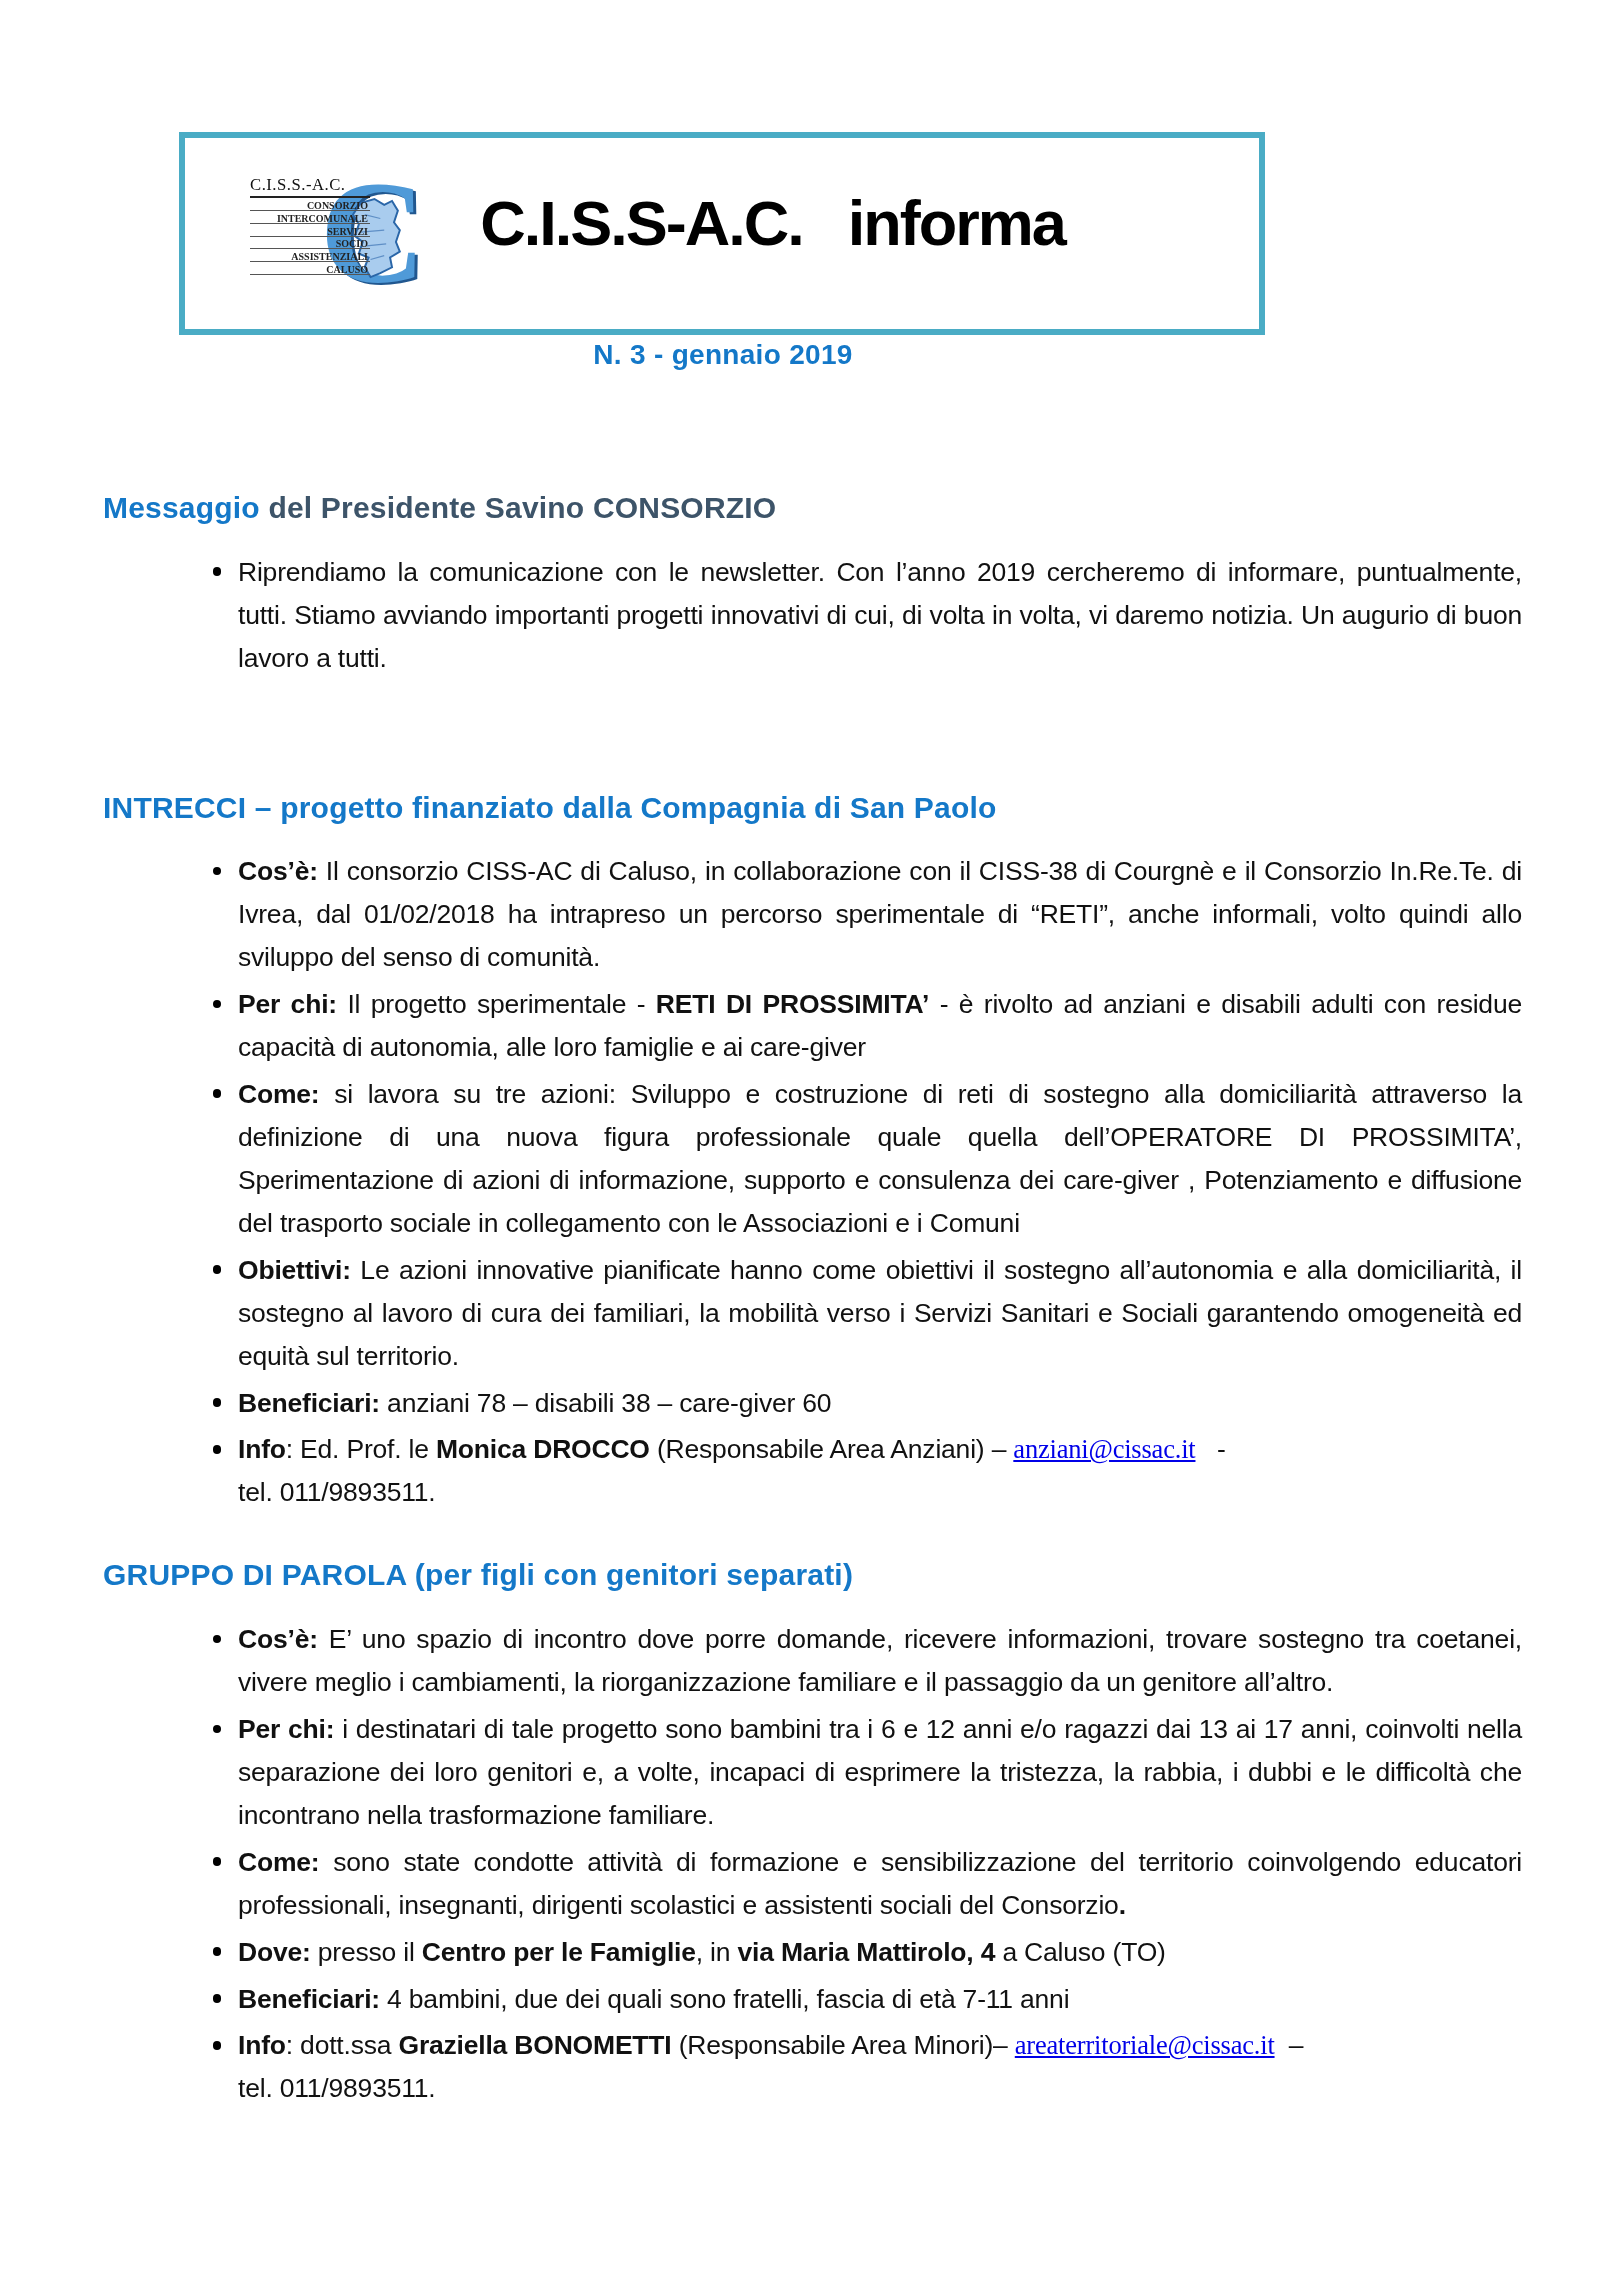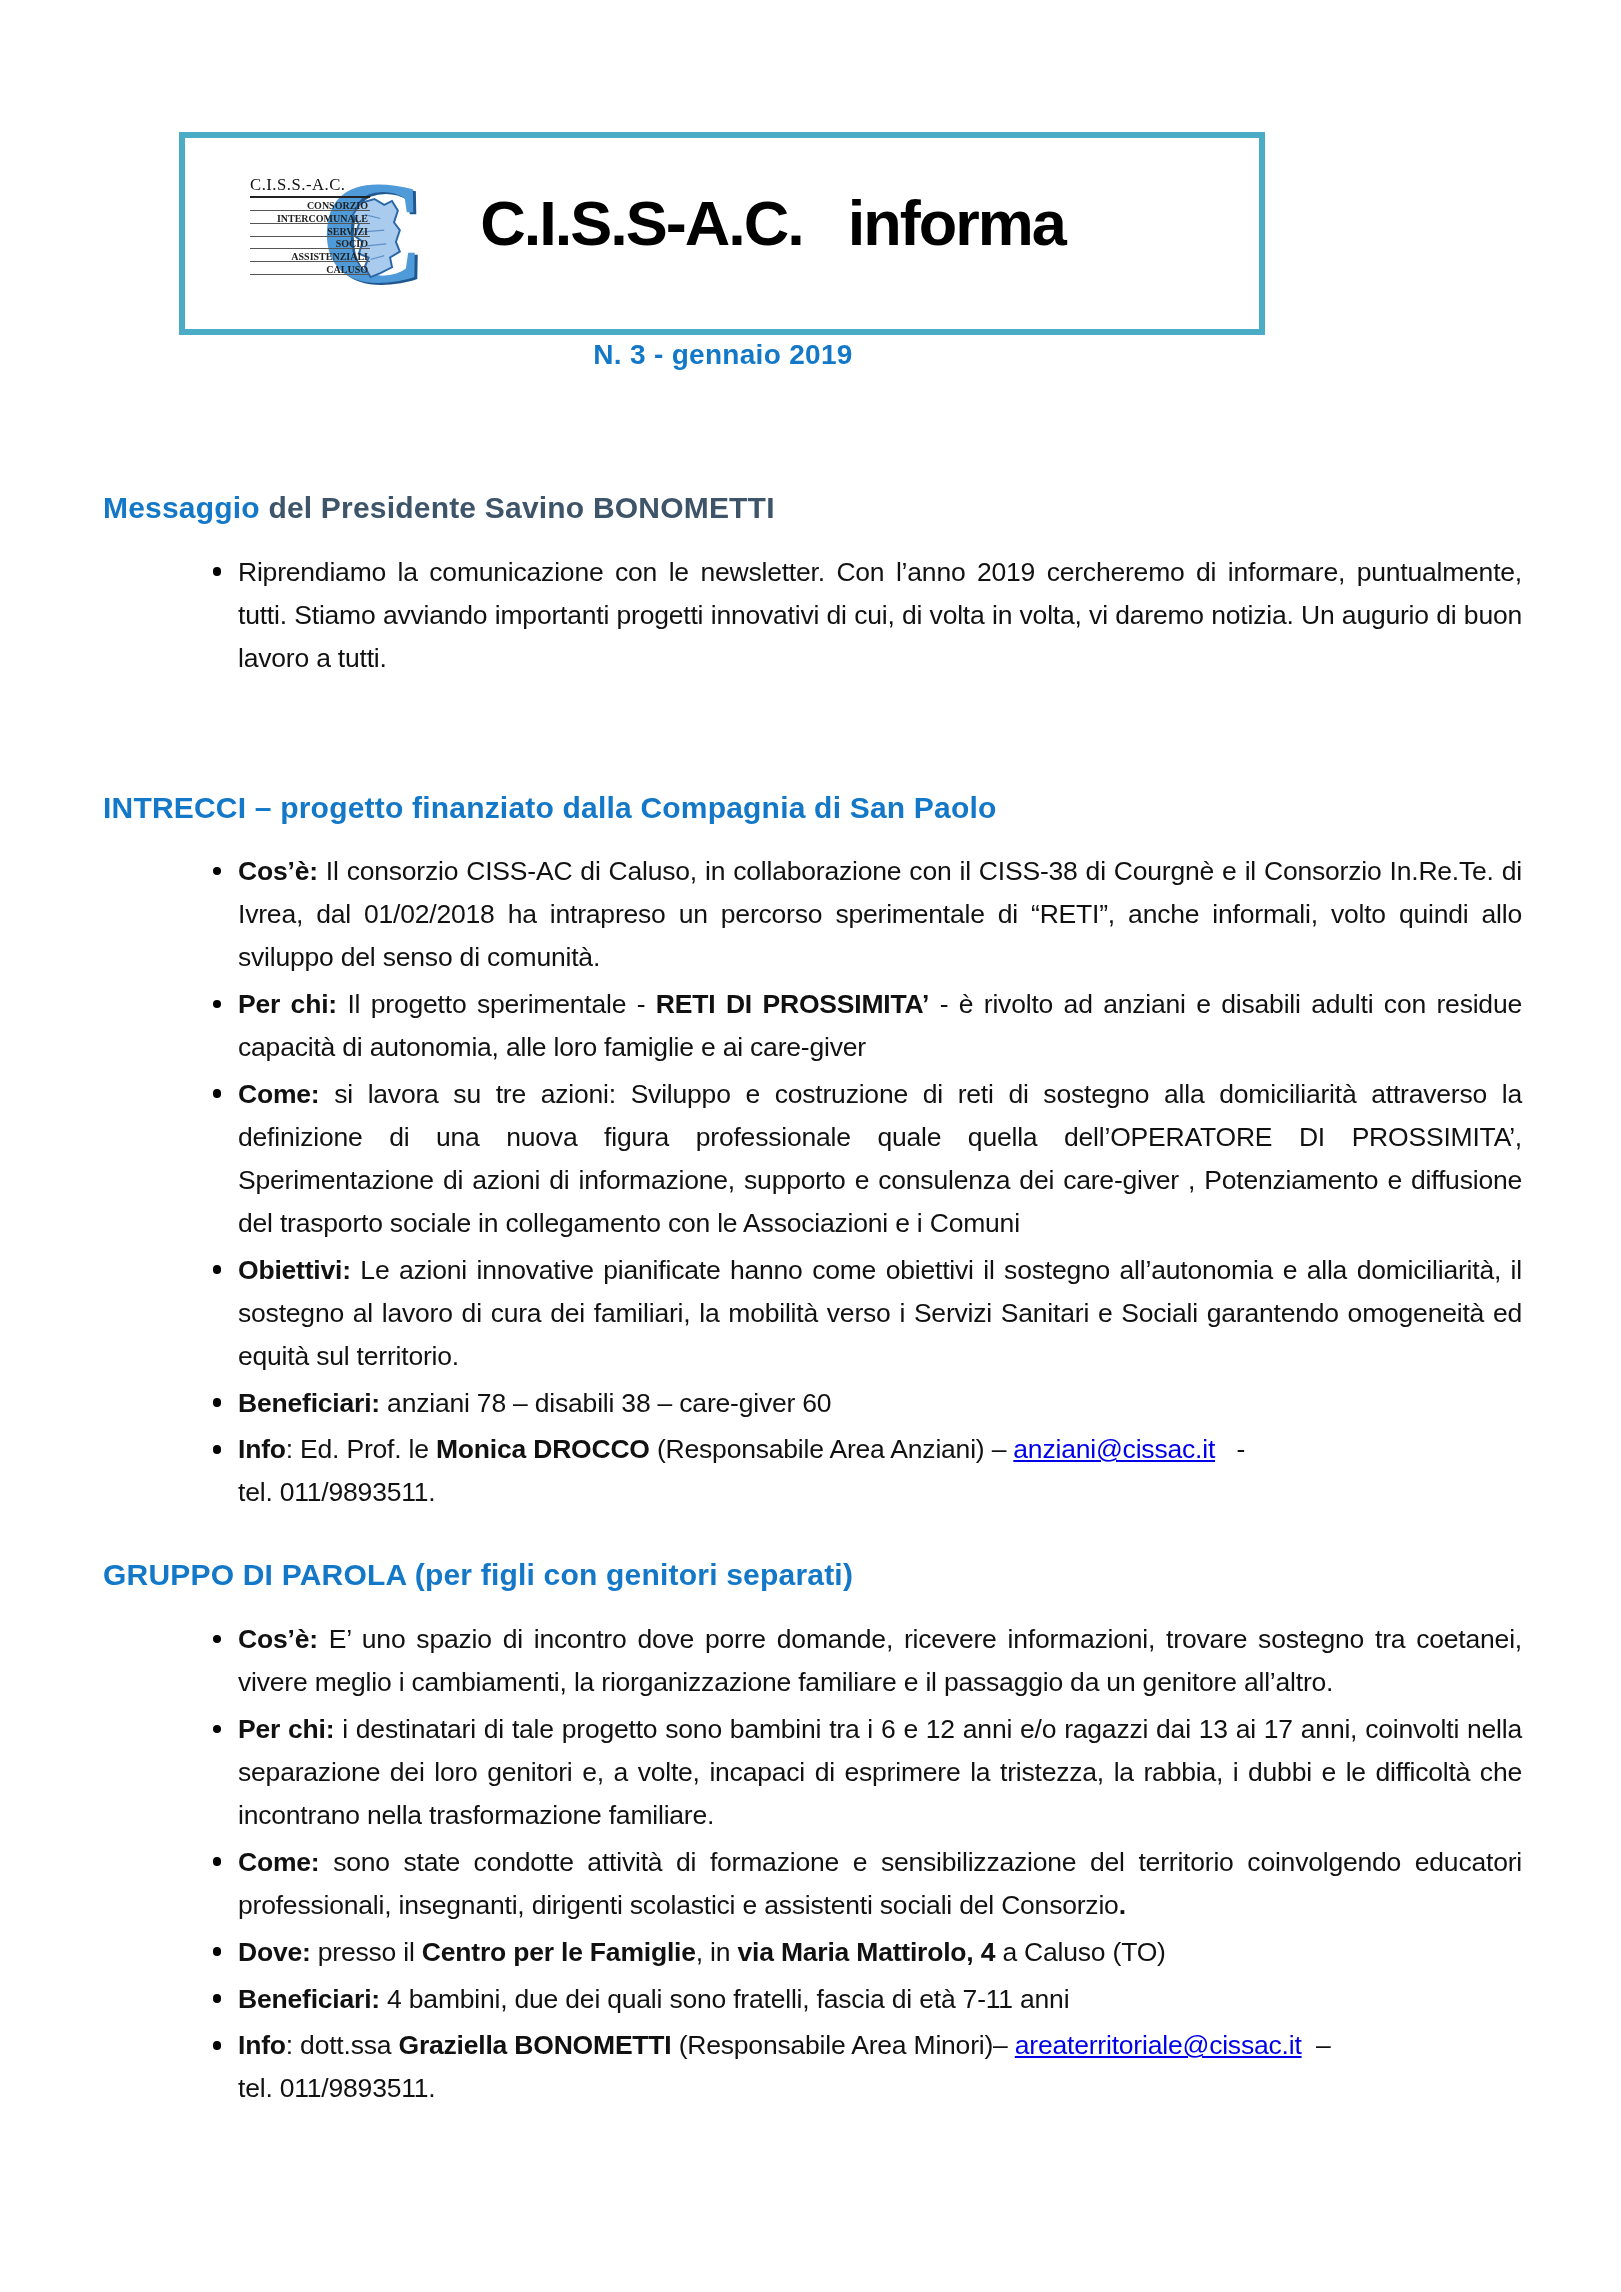--- a/index.html
+++ b/index.html
@@ -75,21 +75,21 @@
   li{
     position:relative;font-size:26.5px;line-height:43px;
     letter-spacing:-0.2px;text-align:justify;color:var(--ink);
     margin-bottom:3.9px;
   }
   li::before{
     content:"";position:absolute;left:-25.5px;top:16.7px;
     width:8.8px;height:8.8px;border-radius:50%;background:#000;
   }
   li .b{font-weight:bold;}
-  .email-link{color:var(--link);text-decoration:underline;cursor:pointer;}
+  .email-link{color:var(--link);text-decoration:underline;cursor:pointer;font-family:Liberation Serif, serif;}
 </style>
 </head>
 <body>
 
 <div class="page">
 
   <div class="header-box">
     <div class="logo">
       <div class="logo-c">C</div>
       <svg class="logo-map" width="63" height="82" viewBox="0 0 64 84">
@@ -123,21 +123,21 @@
     <div class="title-wrap">
       <span class="title-main">C.I.S.S-A.C.</span><span class="title-suffix">informa</span>
     </div>
   </div>
 
   <div class="issue">N. 3 - gennaio 2019</div>
 
   <div class="content">
     <div id="sections">
         <section>
-          <h2><span class="h-accent">Messaggio </span><span class="h-dark">del Presidente Savino BONOMETTI</span></h2>
+          <h2><span class="h-accent">Messaggio </span><span class="h-dark">del Presidente Savino CONSORZIO</span></h2>
           <ul>
             <li><span>Riprendiamo la comunicazione con le newsletter. Con l’anno 2019 cercheremo di informare, puntualmente, tutti. Stiamo avviando importanti progetti innovativi di cui, di volta in volta, vi daremo notizia. Un augurio di buon lavoro a tutti.</span></li>
           </ul>
         </section>
         <section>
           <h2><span class="h-accent">INTRECCI – progetto finanziato dalla Compagnia di San Paolo</span></h2>
           <ul>
             <li><span class="b">Cos’è:</span><span> Il consorzio CISS-AC di Caluso, in collaborazione con il CISS-38 di Courgnè e il Consorzio In.Re.Te. di Ivrea, dal 01/02/2018 ha intrapreso un percorso sperimentale di “RETI”, anche informali, volto quindi allo sviluppo del senso di comunità.</span></li>
             <li><span class="b">Per chi:</span><span> Il progetto sperimentale - </span><span class="b">RETI DI PROSSIMITA’</span><span> - è rivolto ad anziani e disabili adulti con residue capacità di autonomia, alle loro famiglie e ai care-giver</span></li>
             <li><span class="b">Come:</span><span> si lavora su tre azioni: Sviluppo e costruzione di reti di sostegno alla domiciliarità attraverso la definizione di una nuova figura professionale quale quella dell’OPERATORE DI PROSSIMITA’, Sperimentazione di azioni di informazione, supporto e consulenza dei care-giver , Potenziamento e diffusione del trasporto sociale in collegamento con le Associazioni e i Comuni</span></li>

